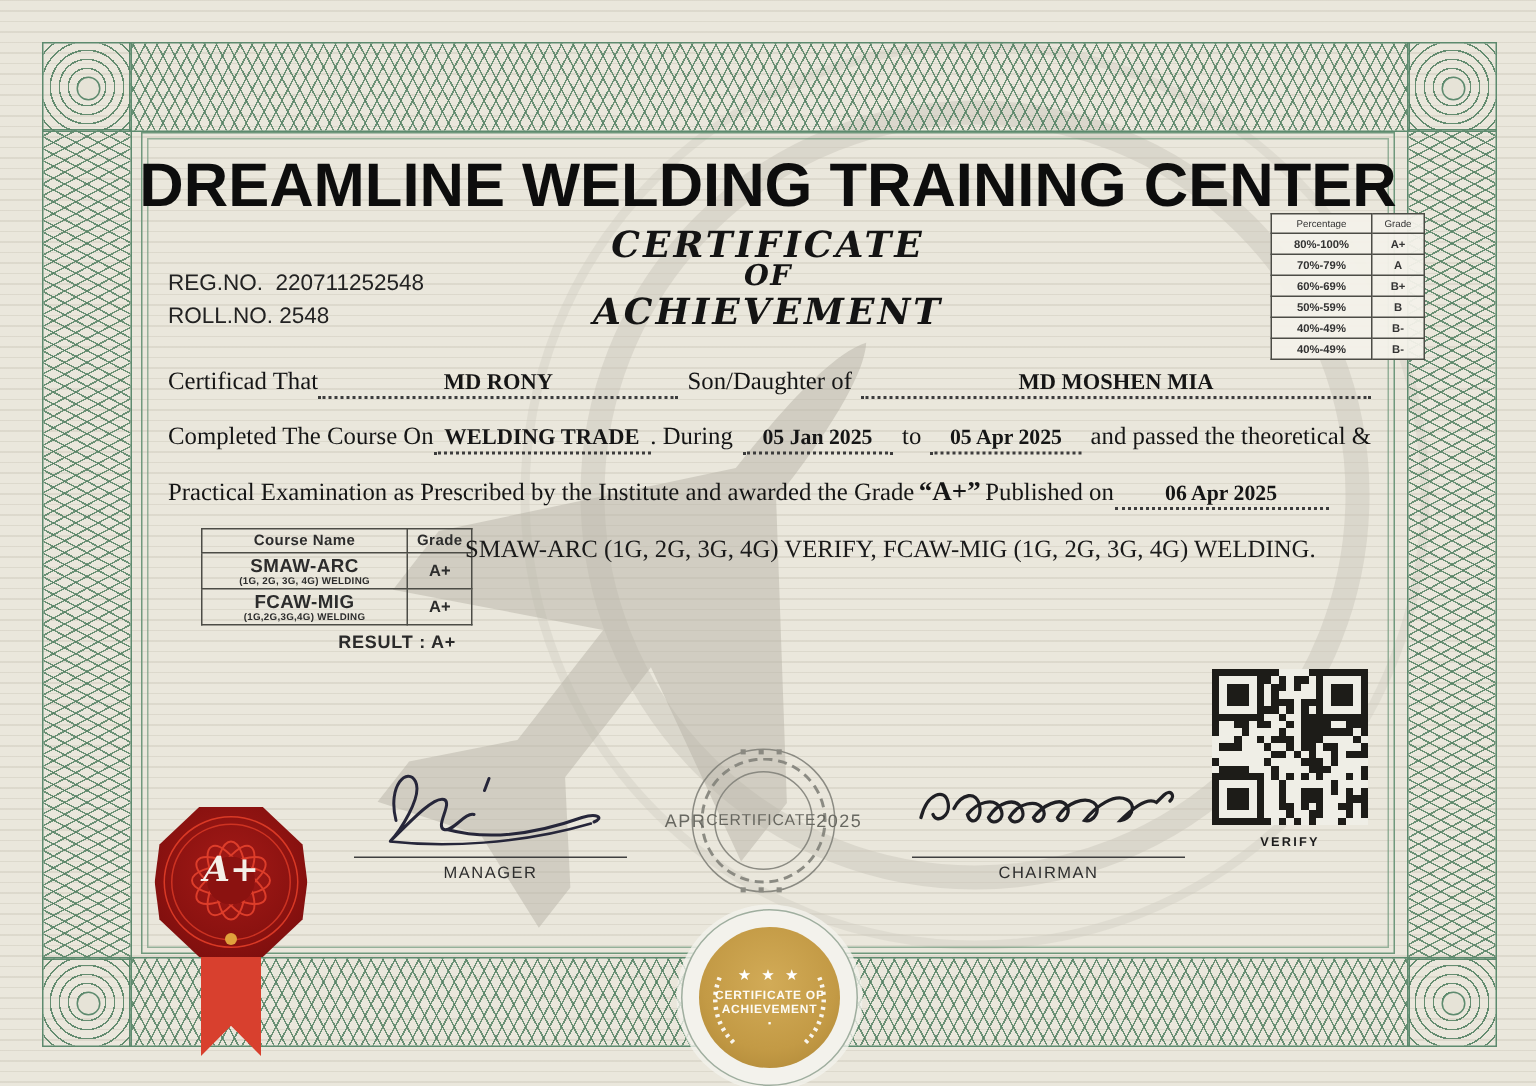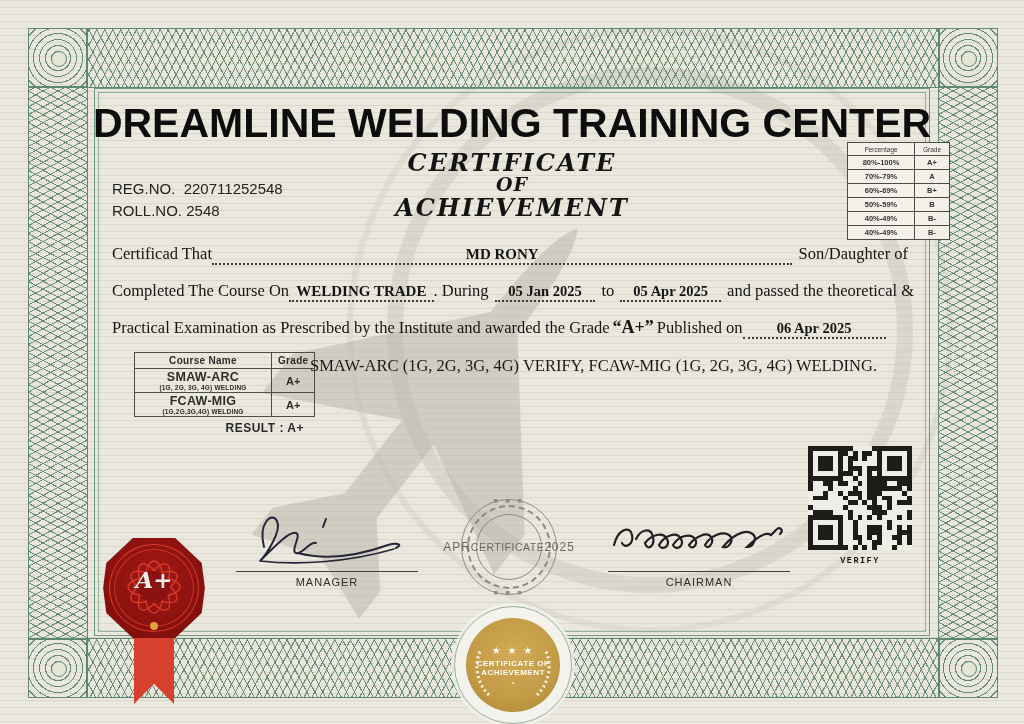--- a/index.html
+++ b/index.html
@@ -62,21 +62,21 @@
   .ctable td.cgrade{width:34px;font-size:11px;font-weight:700;}
   .cn{display:block;font-size:12.5px;font-weight:700;letter-spacing:0.3px;}
   .cd{display:block;font-size:6.5px;font-weight:600;letter-spacing:0.2px;}
   .result{position:absolute;left:134px;top:421px;width:170px;text-align:right;
     font-family:"Liberation Sans", sans-serif;font-size:12px;font-weight:700;letter-spacing:0.5px;color:#2a2a2a;}
   
   .skills{position:absolute;left:310px;top:354px;font-size:16.5px;color:#1a1a1a;line-height:1.45;}
   
   .qrbox{position:absolute;left:800px;top:446px;width:120px;text-align:center;}
   .qrbox svg{width:104px;height:104px;background:#efeee6;display:block;margin:0 auto;}
-  .verify{margin-top:6px;font-family:Liberation Mono, monospace;font-size:8.5px;font-weight:700;
+  .verify{margin-top:6px;font-family:Liberation Sans, sans-serif;font-size:8.5px;font-weight:700;
     letter-spacing:1.5px;color:#1c1c1c;}
   
   .sig{position:absolute;text-align:center;}
   .sigline{border-top:1.2px solid #3f3f3f;margin-top:2px;}
   .siglabel{font-family:"Liberation Sans", sans-serif;font-size:11px;letter-spacing:1px;color:#2e2e2e;margin-top:4px;}
   .sig.manager{left:236px;top:505px;width:182px;}
   .sig.chairman{left:608px;top:505px;width:182px;}
   .sig svg{display:block;margin:0 auto;}
   
   .stamp{position:absolute;left:461px;top:499px;width:94px;height:94px;border-radius:50%;
@@ -181,20 +181,21 @@
           <td class="pct">40%-49%</td>
           <td class="grd">B-</td>
         </tr>
   </tbody>
     </table>
 
   <div class="bline bl1">
     <span>Certificad That</span>
     <span class="blank grow" style="flex:1.15;">MD RONY</span>
     <span style="padding:0 6px;">Son/Daughter of</span>
+    <span class="blank grow">MD MOSHEN MIA</span>
   </div>
   <div class="bline bl2">
     <span>Completed The Course On</span>
     <span class="blank" style="width:150px;">WELDING TRADE</span>
     <span style="padding-right:6px;">. During</span>
     <span class="blank" style="width:102px;font-size:14.5px;">05 Jan 2025</span>
     <span style="padding:0 6px;">to</span>
     <span class="blank" style="width:102px;font-size:14.5px;">05 Apr 2025</span>
     <span style="padding-left:6px;">and passed the theoretical &amp;</span>
   </div>

